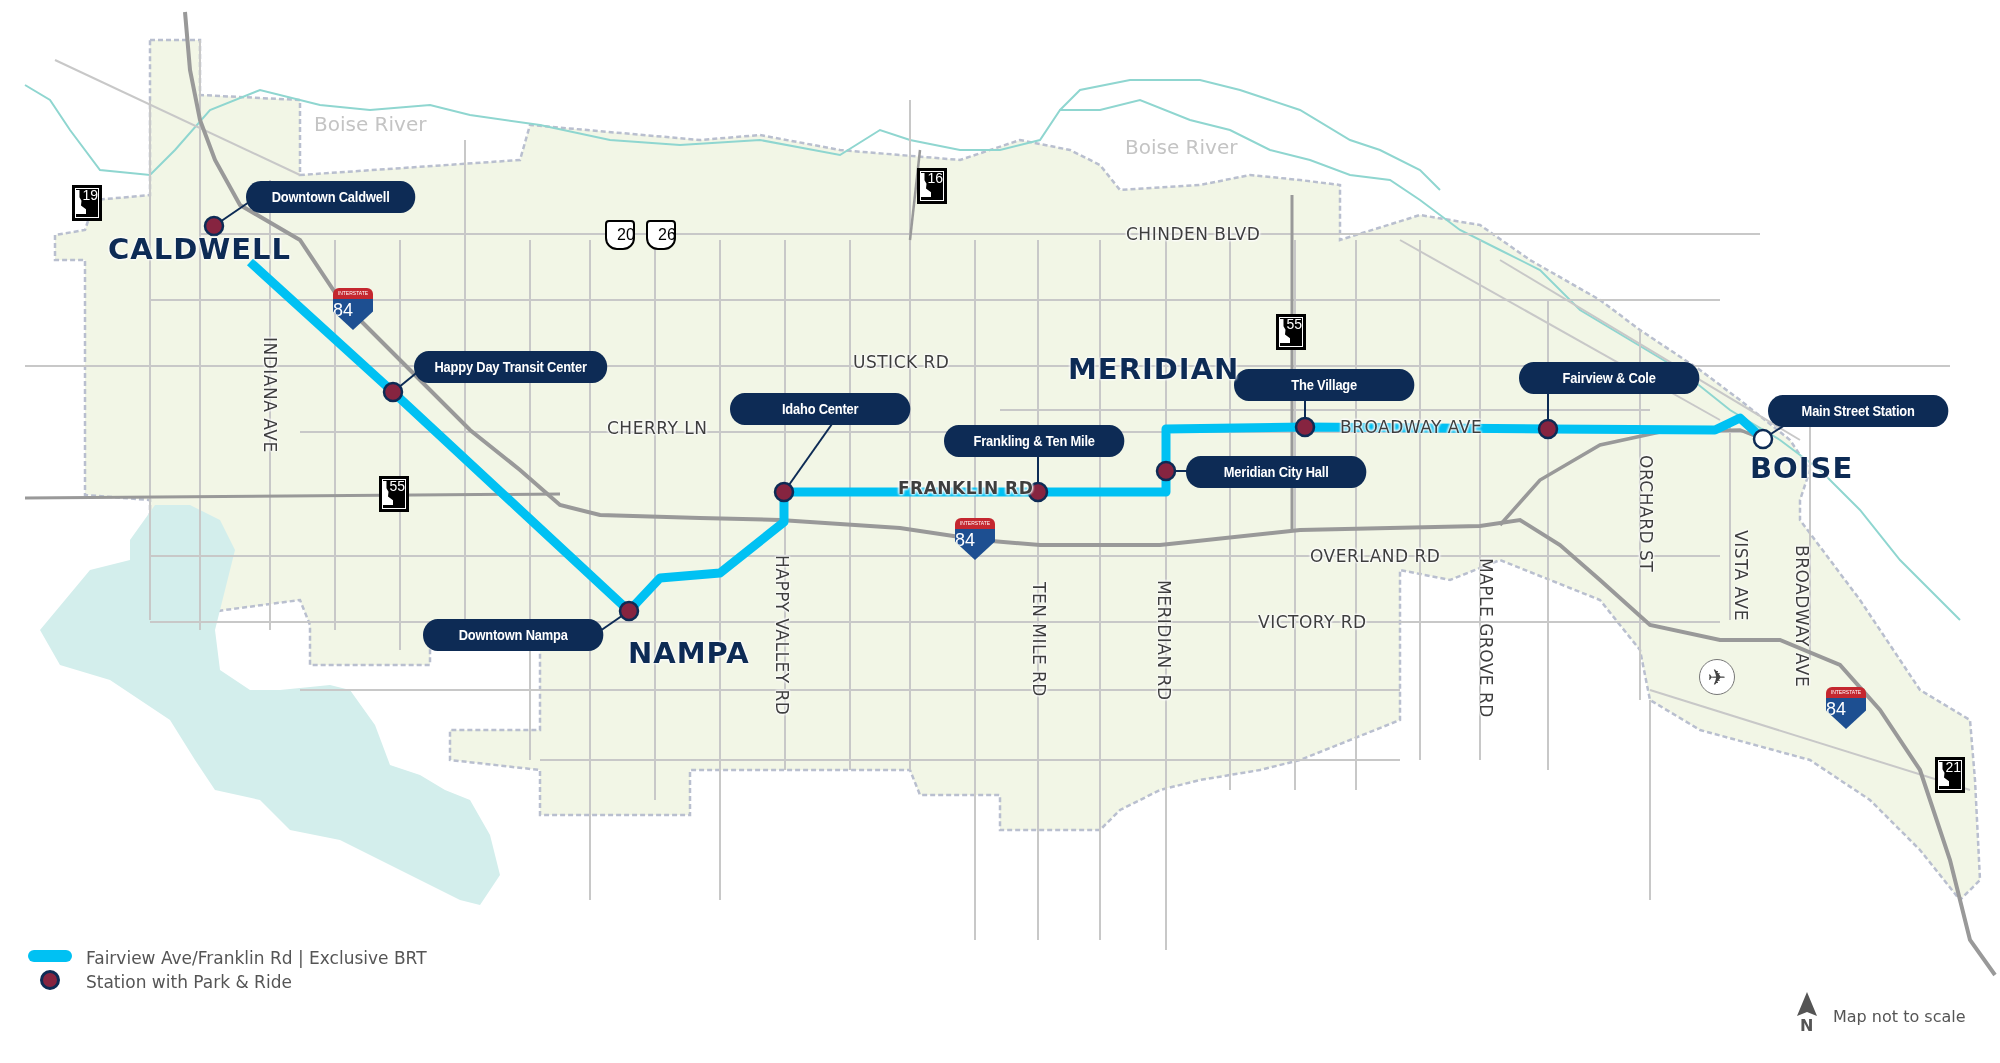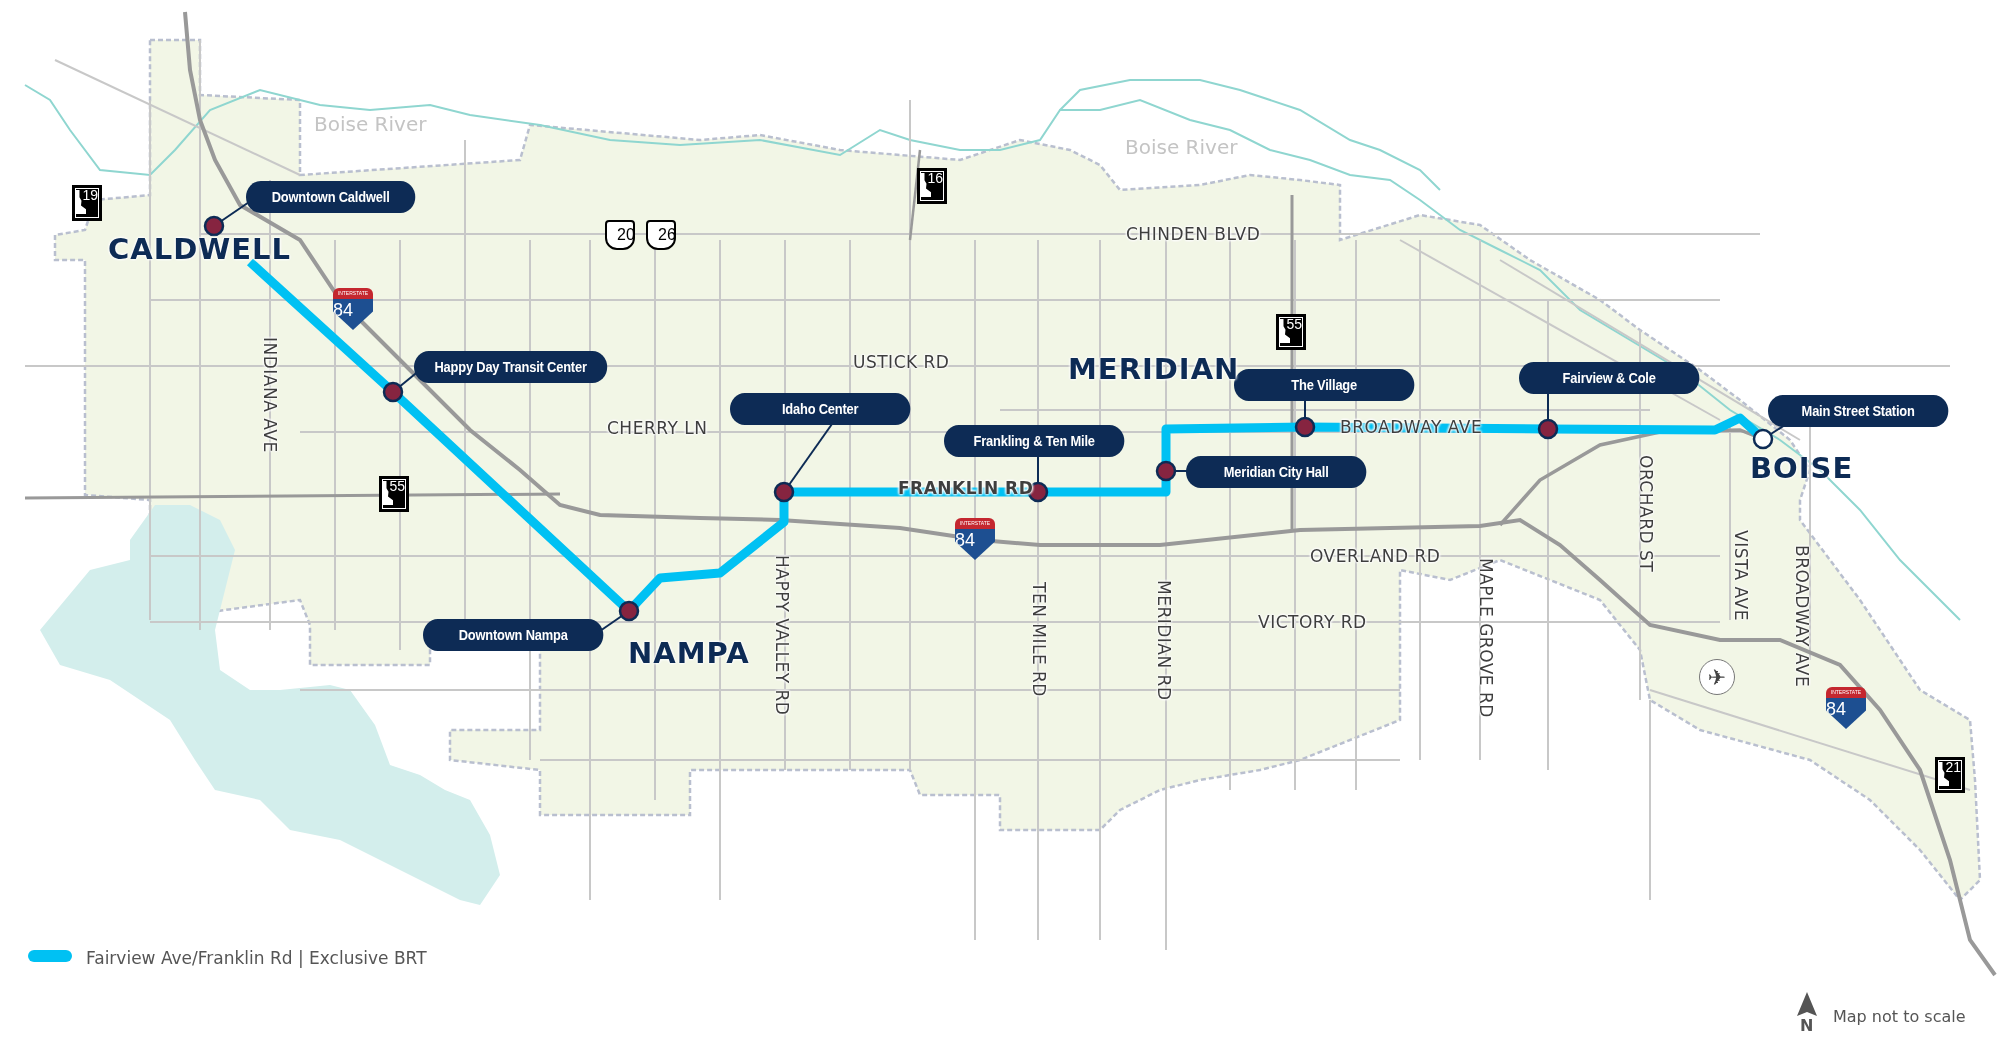--- a/index.html
+++ b/index.html
@@ -209,20 +209,26 @@
 
 <div class="airport" style="left:1699px;top:659px;">✈</div>
 
 <div class="legend">
   <div class="legend-row">
     <div class="legend-swatch">
         <div class="swatch-line"></div>
       </div>
     <span>Fairview Ave/Franklin Rd | Exclusive BRT</span>
   </div>
+  <div class="legend-row">
+    <div class="legend-swatch">
+        <div class="swatch-pr"></div>
+      </div>
+    <span>Station with Park &amp; Ride</span>
+  </div>
 </div>
 
 <div class="north">
   <svg width="24" height="46" viewBox="0 0 24 46">
       <polygon points="12,0 22,24 12,20 2,24" fill="#555"></polygon>
     </svg>
   <span style="position:absolute;left:5px;top:24px;font-family:'DejaVu Sans',sans-serif;font-weight:bold;font-size:16px;color:#555;">N</span>
 </div>
 <div class="scale-note">Map not to scale</div>
 

